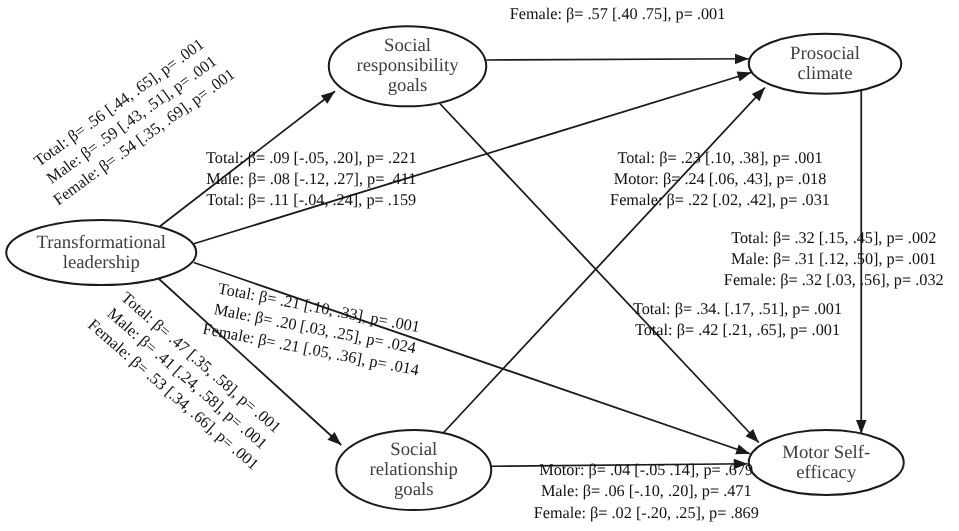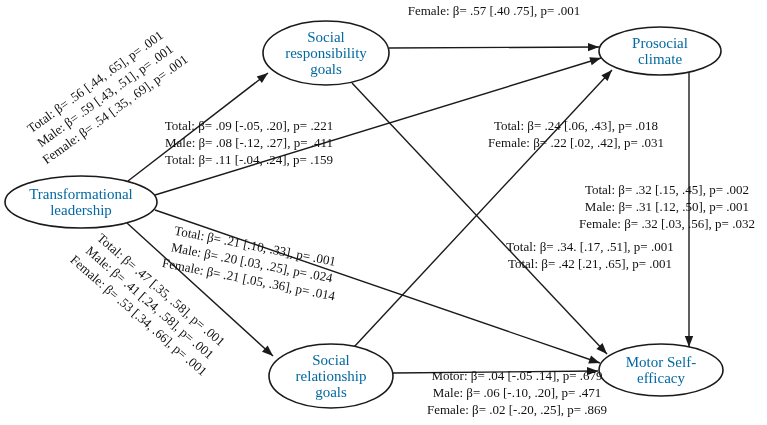--- a/index.html
+++ b/index.html
@@ -17,21 +17,21 @@
   svg ellipse { fill: #ffffff; stroke: #1a1a1a; stroke-width: 1.6; }
   .node-label {
     position: absolute;
     display: flex;
     flex-direction: column;
     align-items: center;
     justify-content: center;
     text-align: center;
     font-size: 15px;
     line-height: 16px;
-    color: #0369a1;
+    color: #404040;
   }
   .stat-label {
     position: absolute;
     width: 220px;
     text-align: center;
     font-size: 13px;
     line-height: 17px;
     color: #111111;
     white-space: nowrap;
   }
@@ -107,21 +107,22 @@
     <div>Female: β= .54 [.35, .69], p= .001</div>
   </div>
 
   <div class="stat-label" style="left:139px;top:117px">
     <div>Total: β= .09 [-.05, .20], p= .221</div>
     <div>Male: β= .08 [-.12, .27], p= .411</div>
     <div>Total: β= .11 [-.04, .24], p= .159</div>
   </div>
 
   <div class="stat-label" style="left:466px;top:117px">
-    <div>Total: β= .24 [.06, .43], p= .018</div>
+    <div>Total: β= .23 [.10, .38], p= .001</div>
+    <div>Motor: β= .24 [.06, .43], p= .018</div>
     <div>Female: β= .22 [.02, .42], p= .031</div>
   </div>
 
   <div class="stat-label" style="left:557px;top:181px">
     <div>Total: β= .32 [.15, .45], p= .002</div>
     <div>Male: β= .31 [.12, .50], p= .001</div>
     <div>Female: β= .32 [.03, .56], p= .032</div>
   </div>
 
   <div class="stat-label" style="left:480px;top:238px">

